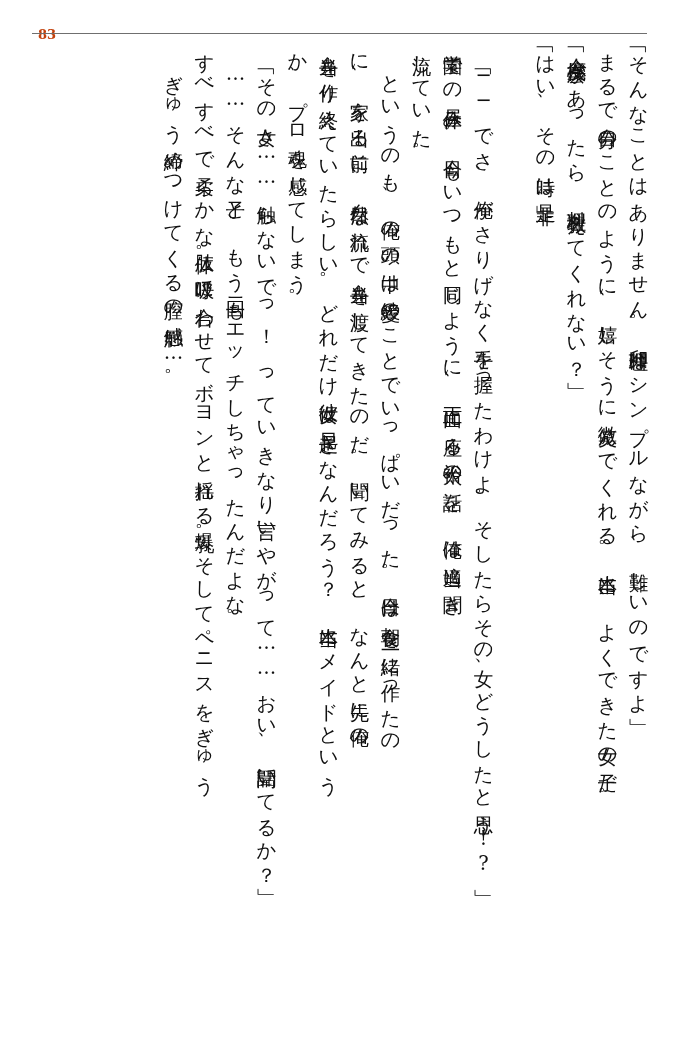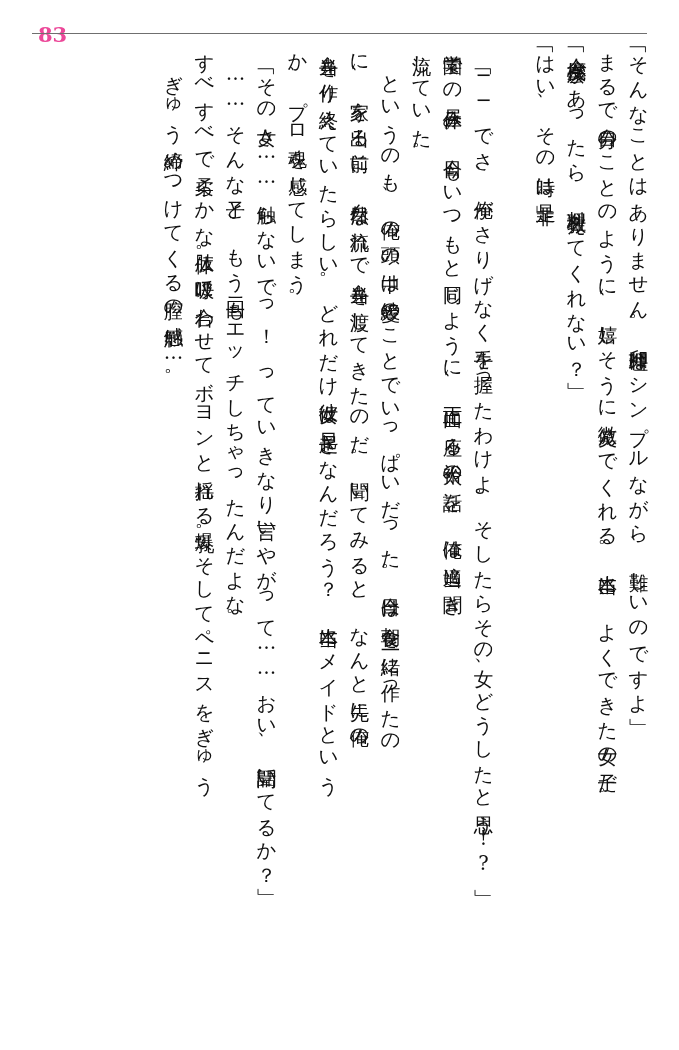--- a/index.html
+++ b/index.html
@@ -26,25 +26,25 @@
     top: 0;
     left: 0;
     width: 679px;
     height: 38px;
     display: flex;
     align-items: center;
     padding: 6px 28px 0 38px;
     box-sizing: border-box;
   }
   .page-number {
-    font-size: 21px;
+    font-size: 13px;
     font-weight: bold;
     letter-spacing: 0px;
     margin-right: 18px;
-    color: #ec4899;
+    color: #c2410c;
     margin-top: 24px;
   }
   .chapter-title {
     font-size: 15px;
     font-weight: normal;
     letter-spacing: 0.5px;
     color: #000000;
     white-space: nowrap;
   }
   .header-rule {

